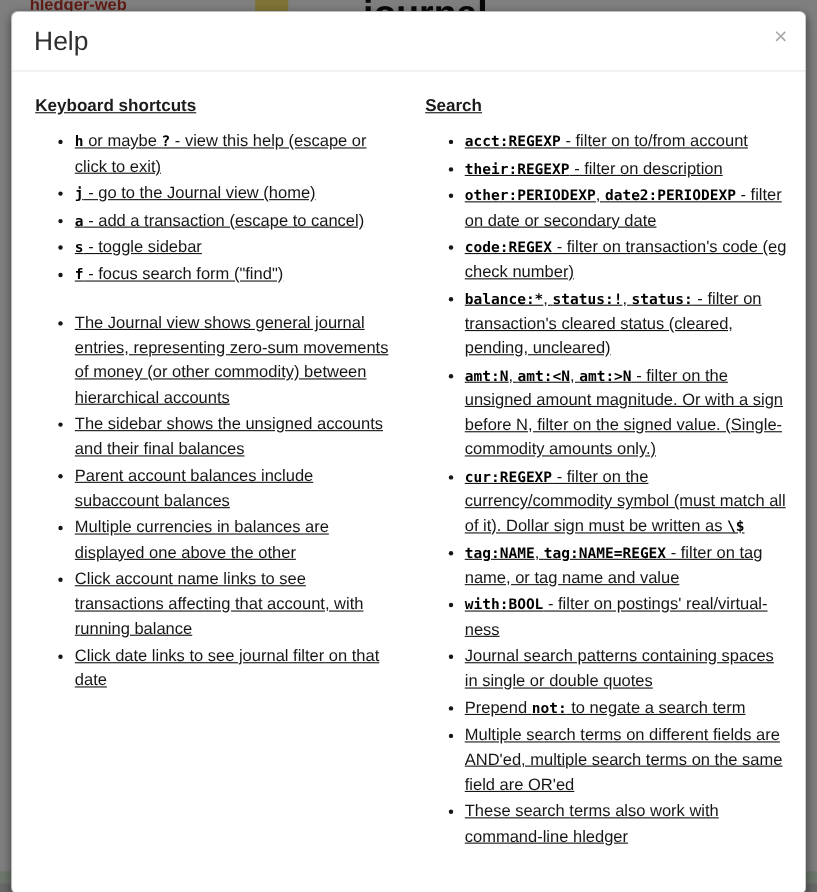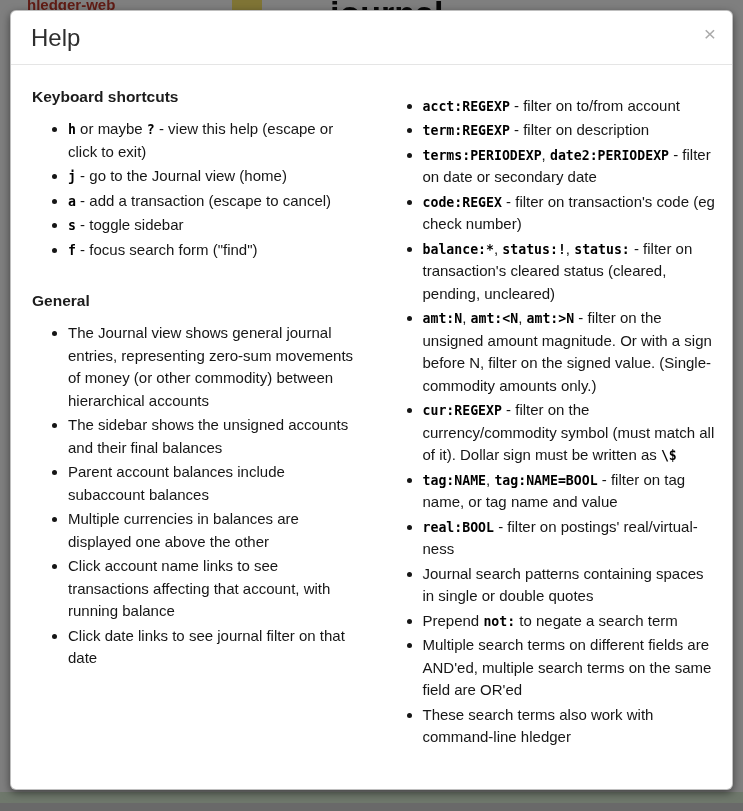--- a/index.html
+++ b/index.html
@@ -105,20 +105,21 @@
   }
   .modal-body {
     box-sizing: border-box;
     padding: 20px 15px 24px 21px;
     display: grid;
     grid-template-columns: 1fr 1fr;
     column-gap: 24px;
     font-size: 15px;
     line-height: 1.5;
     color: #161616;
+    text-decoration: underline;
   }
   .section-heading {
     margin: 0 0 6px 0;
     font-size: 15.5px;
     font-weight: bold;
     color: #1c1c1c;
   }
   .section-heading.spaced {
     margin-top: 28px;
   }
@@ -161,41 +162,41 @@
   <div class="modal-body">
     <div class="help-column">
       <h2 class="section-heading">Keyboard shortcuts</h2>
       <ul class="help-list">
           <li><code>h</code> or maybe <code>?</code> - view this help (escape or click to exit)</li>
           <li><code>j</code> - go to the Journal view (home)</li>
           <li><code>a</code> - add a transaction (escape to cancel)</li>
           <li><code>s</code> - toggle sidebar</li>
           <li><code>f</code> - focus search form ("find")</li>
         </ul>
-      <h2 class="section-heading spaced">General</h2>
       <ul class="help-list last">
           <li>The Journal view shows general journal entries, representing zero-sum movements of money (or other commodity) between hierarchical accounts</li>
           <li>The sidebar shows the unsigned accounts and their final balances</li>
           <li>Parent account balances include subaccount balances</li>
           <li>Multiple currencies in balances are displayed one above the other</li>
           <li>Click account name links to see transactions affecting that account, with running balance</li>
           <li>Click date links to see journal filter on that date</li>
         </ul>
     </div>
     <div class="help-column">
+      <h2 class="section-heading">Search</h2>
       <ul class="help-list last">
           <li><code>acct:REGEXP</code> - filter on to/from account</li>
-          <li><code>term:REGEXP</code> - filter on description</li>
-          <li><code>terms:PERIODEXP</code>, <code>date2:PERIODEXP</code> - filter on date or secondary date</li>
+          <li><code>their:REGEXP</code> - filter on description</li>
+          <li><code>other:PERIODEXP</code>, <code>date2:PERIODEXP</code> - filter on date or secondary date</li>
           <li><code>code:REGEX</code> - filter on transaction's code (eg check number)</li>
           <li><code>balance:*</code>, <code>status:!</code>, <code>status:</code> - filter on transaction's cleared status (cleared, pending, uncleared)</li>
           <li><code>amt:N</code>, <code>amt:&lt;N</code>, <code>amt:&gt;N</code> - filter on the unsigned amount magnitude. Or with a sign before N, filter on the signed value. (Single-commodity amounts only.)</li>
           <li><code>cur:REGEXP</code> - filter on the currency/commodity symbol (must match all of it). Dollar sign must be written as <code>\$</code></li>
-          <li><code>tag:NAME</code>, <code>tag:NAME=BOOL</code> - filter on tag name, or tag name and value</li>
-          <li><code>real:BOOL</code> - filter on postings' real/virtual-ness</li>
+          <li><code>tag:NAME</code>, <code>tag:NAME=REGEX</code> - filter on tag name, or tag name and value</li>
+          <li><code>with:BOOL</code> - filter on postings' real/virtual-ness</li>
           <li>Journal search patterns containing spaces in single or double quotes</li>
           <li>Prepend <code>not:</code> to negate a search term</li>
           <li>Multiple search terms on different fields are AND'ed, multiple search terms on the same field are OR'ed</li>
           <li>These search terms also work with command-line hledger</li>
         </ul>
     </div>
   </div>
 </div>
 
 </body></html>

